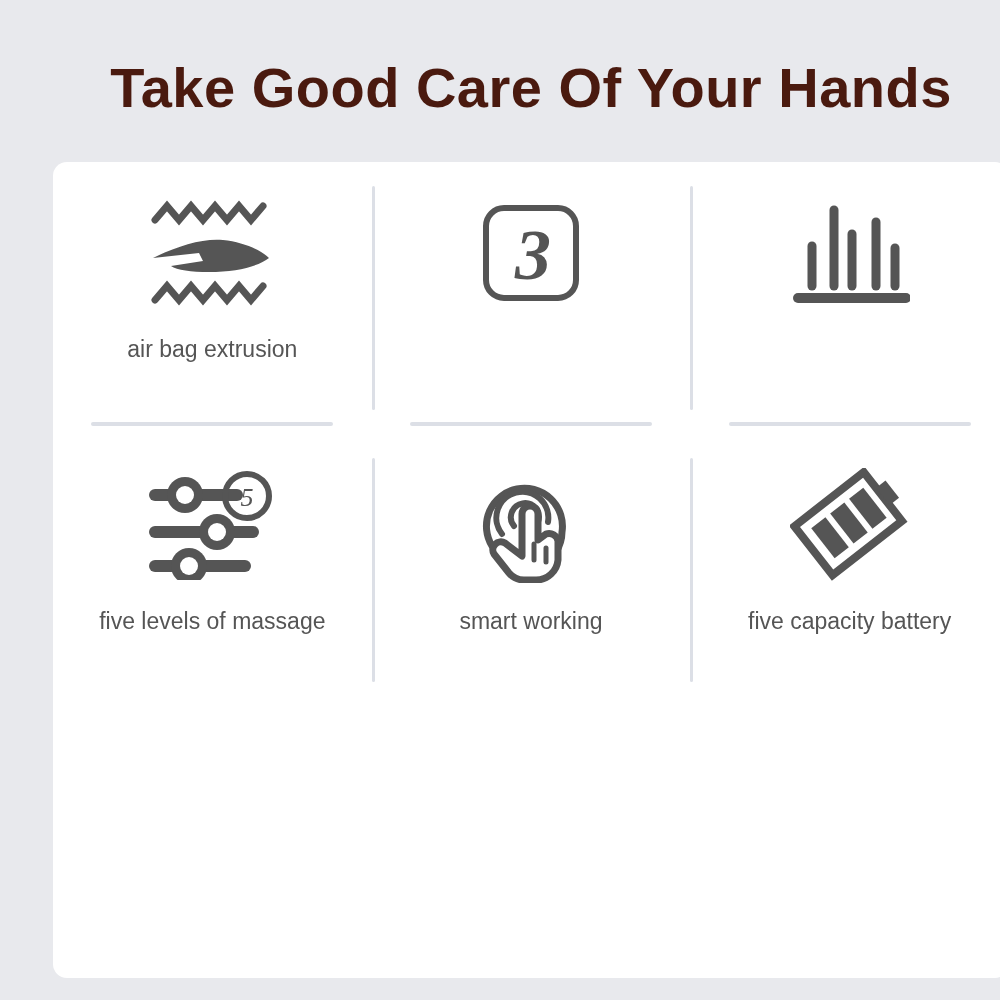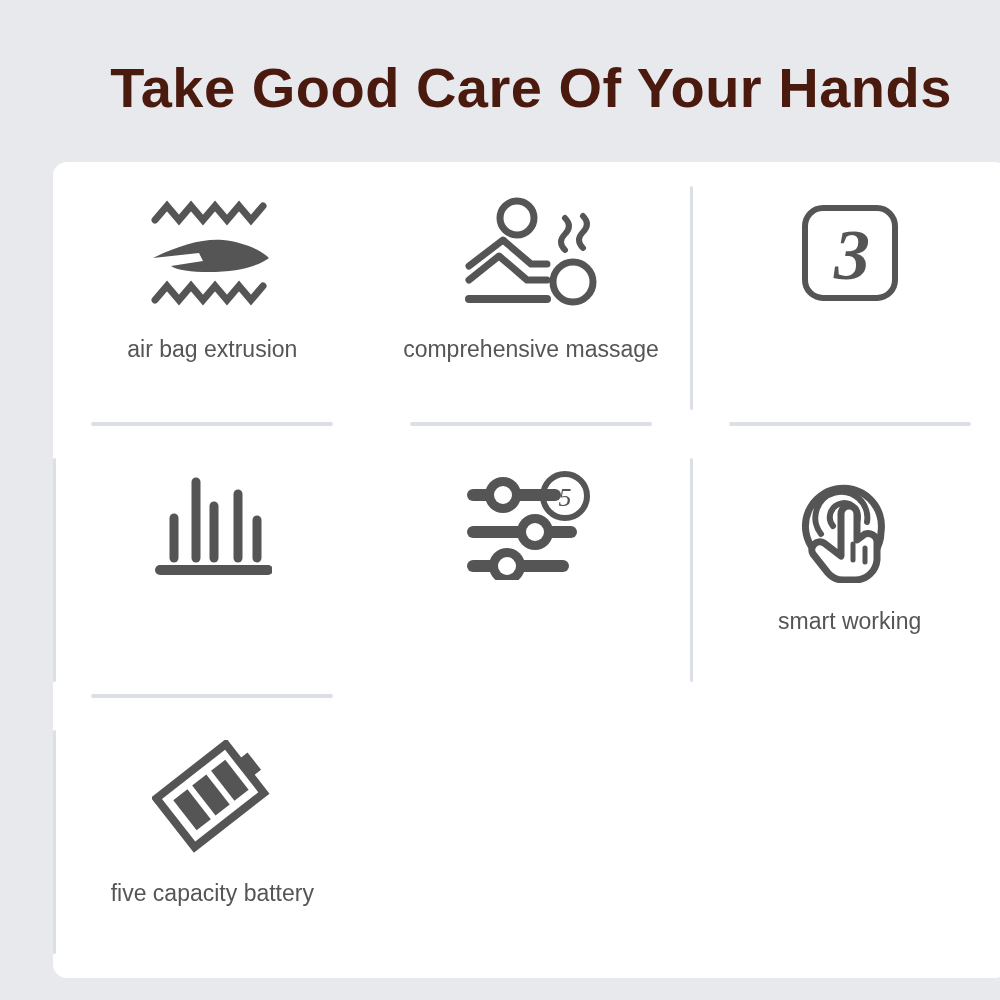--- a/index.html
+++ b/index.html
@@ -109,34 +109,20 @@
           <polyline points="8,22 20,8 32,22 44,8 56,22 68,8 80,22 92,8 104,22 116,8" fill="none" stroke="#555555" stroke-width="7" stroke-linecap="round" stroke-linejoin="miter"></polyline>
           <path d="M6,60 C30,48 56,40 76,42 C96,44 114,52 122,60 C112,68 90,74 62,74 C44,74 30,72 24,68 L56,63 L52,55 Z" fill="#555555"></path>
           <polyline points="8,102 20,88 32,102 44,88 56,102 68,88 80,102 92,88 104,102 116,88" fill="none" stroke="#555555" stroke-width="7" stroke-linecap="round" stroke-linejoin="miter"></polyline>
         </svg>
       </div>
       <div class="label">air bag extrusion</div>
     </div>
 
 
 
-    <div class="cell hsep">
-      <div class="icon-wrap">
-        <svg width="140" height="115" viewBox="0 0 140 115">
-          <circle cx="56" cy="22" r="17" fill="none" stroke="#555555" stroke-width="7"></circle>
-          <path d="M8,70 L42,44 L70,68 L86,68" fill="none" stroke="#555555" stroke-width="7" stroke-linecap="round" stroke-linejoin="round"></path>
-          <path d="M8,84 L38,60 L66,84 L86,84" fill="none" stroke="#555555" stroke-width="7" stroke-linecap="round" stroke-linejoin="round"></path>
-          <line x1="8" y1="103" x2="86" y2="103" stroke="#555555" stroke-width="8" stroke-linecap="round"></line>
-          <circle cx="112" cy="86" r="20" fill="none" stroke="#555555" stroke-width="7"></circle>
-          <path d="M104,22 q8,8 0,16 q-8,8 0,16" fill="none" stroke="#555555" stroke-width="6" stroke-linecap="round"></path>
-          <path d="M122,20 q8,8 0,16 q-8,8 0,16" fill="none" stroke="#555555" stroke-width="6" stroke-linecap="round"></path>
-        </svg>
-      </div>
-      <div class="label">comprehensive massage</div>
-    </div>
 
     <div class="cell vsep hsep">
       <div class="icon-wrap">
         <svg width="100" height="100" viewBox="0 0 100 100">
           <rect x="5" y="5" width="90" height="90" rx="18" ry="18" fill="none" stroke="#555555" stroke-width="6"></rect>
           <text x="52" y="76" text-anchor="middle" font-family="Liberation Serif, serif" font-size="72" font-weight="bold" font-style="italic" fill="#555555">3</text>
         </svg>
       </div>
     </div>
 
@@ -162,20 +148,21 @@
           <circle cx="102" cy="26" r="22" fill="none" stroke="#555555" stroke-width="6"></circle>
           <text x="102" y="36" text-anchor="middle" font-family="Liberation Serif, serif" font-size="26" font-style="italic" fill="#555555">5</text>
           <line x1="10" y1="62" x2="108" y2="62" stroke="#555555" stroke-width="12" stroke-linecap="round"></line>
           <circle cx="72" cy="62" r="18" fill="#555555"></circle>
           <circle cx="72" cy="62" r="9" fill="#ffffff"></circle>
           <line x1="10" y1="96" x2="100" y2="96" stroke="#555555" stroke-width="12" stroke-linecap="round"></line>
           <circle cx="44" cy="96" r="18" fill="#555555"></circle>
           <circle cx="44" cy="96" r="9" fill="#ffffff"></circle>
         </svg>
       </div>
+      <div class="label">five levels of massage</div>
     </div>
 
     <div class="cell vsep">
       <div class="icon-wrap">
         <svg width="105" height="115" viewBox="0 0 105 115">
           <path d="M14,78 a38,38 0 1 1 70,-14 a38,38 0 0 1 -6,20" fill="none" stroke="#555555" stroke-width="7" stroke-linecap="round"></path>
           <path d="M24,66 a26,26 0 1 1 46,-12" fill="none" stroke="#555555" stroke-width="6" stroke-linecap="round"></path>
           <path d="M36,58 a14,14 0 1 1 24,-4" fill="none" stroke="#555555" stroke-width="6" stroke-linecap="round"></path>
           <path d="M44,46 a8,8 0 0 1 16,0 L60,72 L68,66 a9,9 0 0 1 12,7 L80,92
                    a22,22 0 0 1 -22,20 L46,112 a20,20 0 0 1 -15,-7 L16,86

